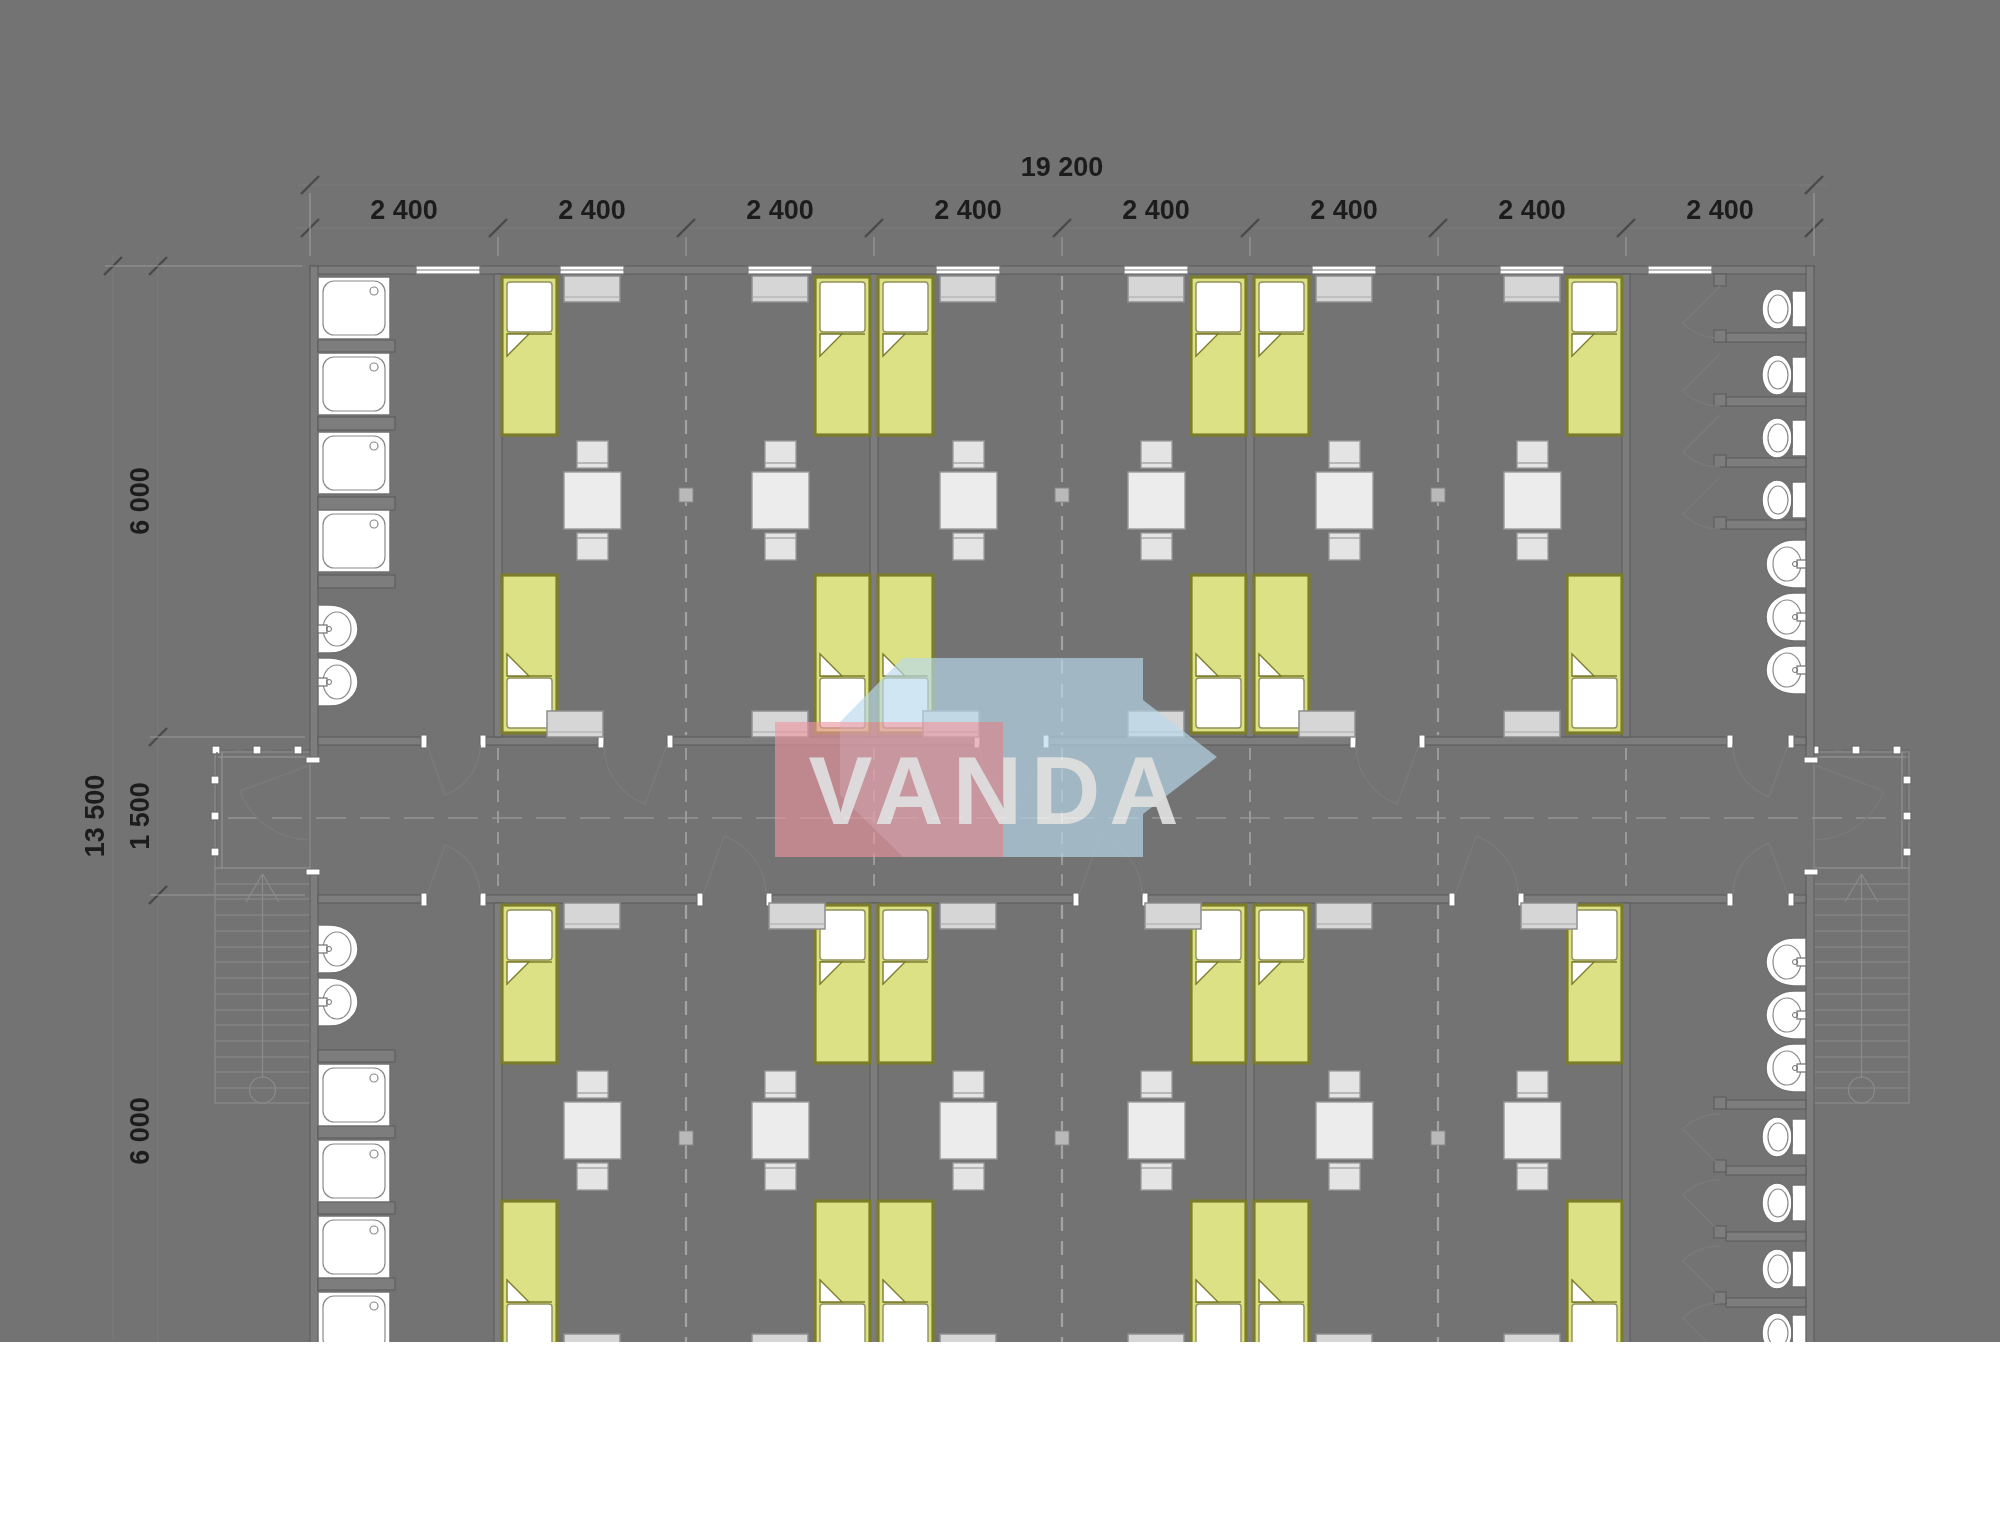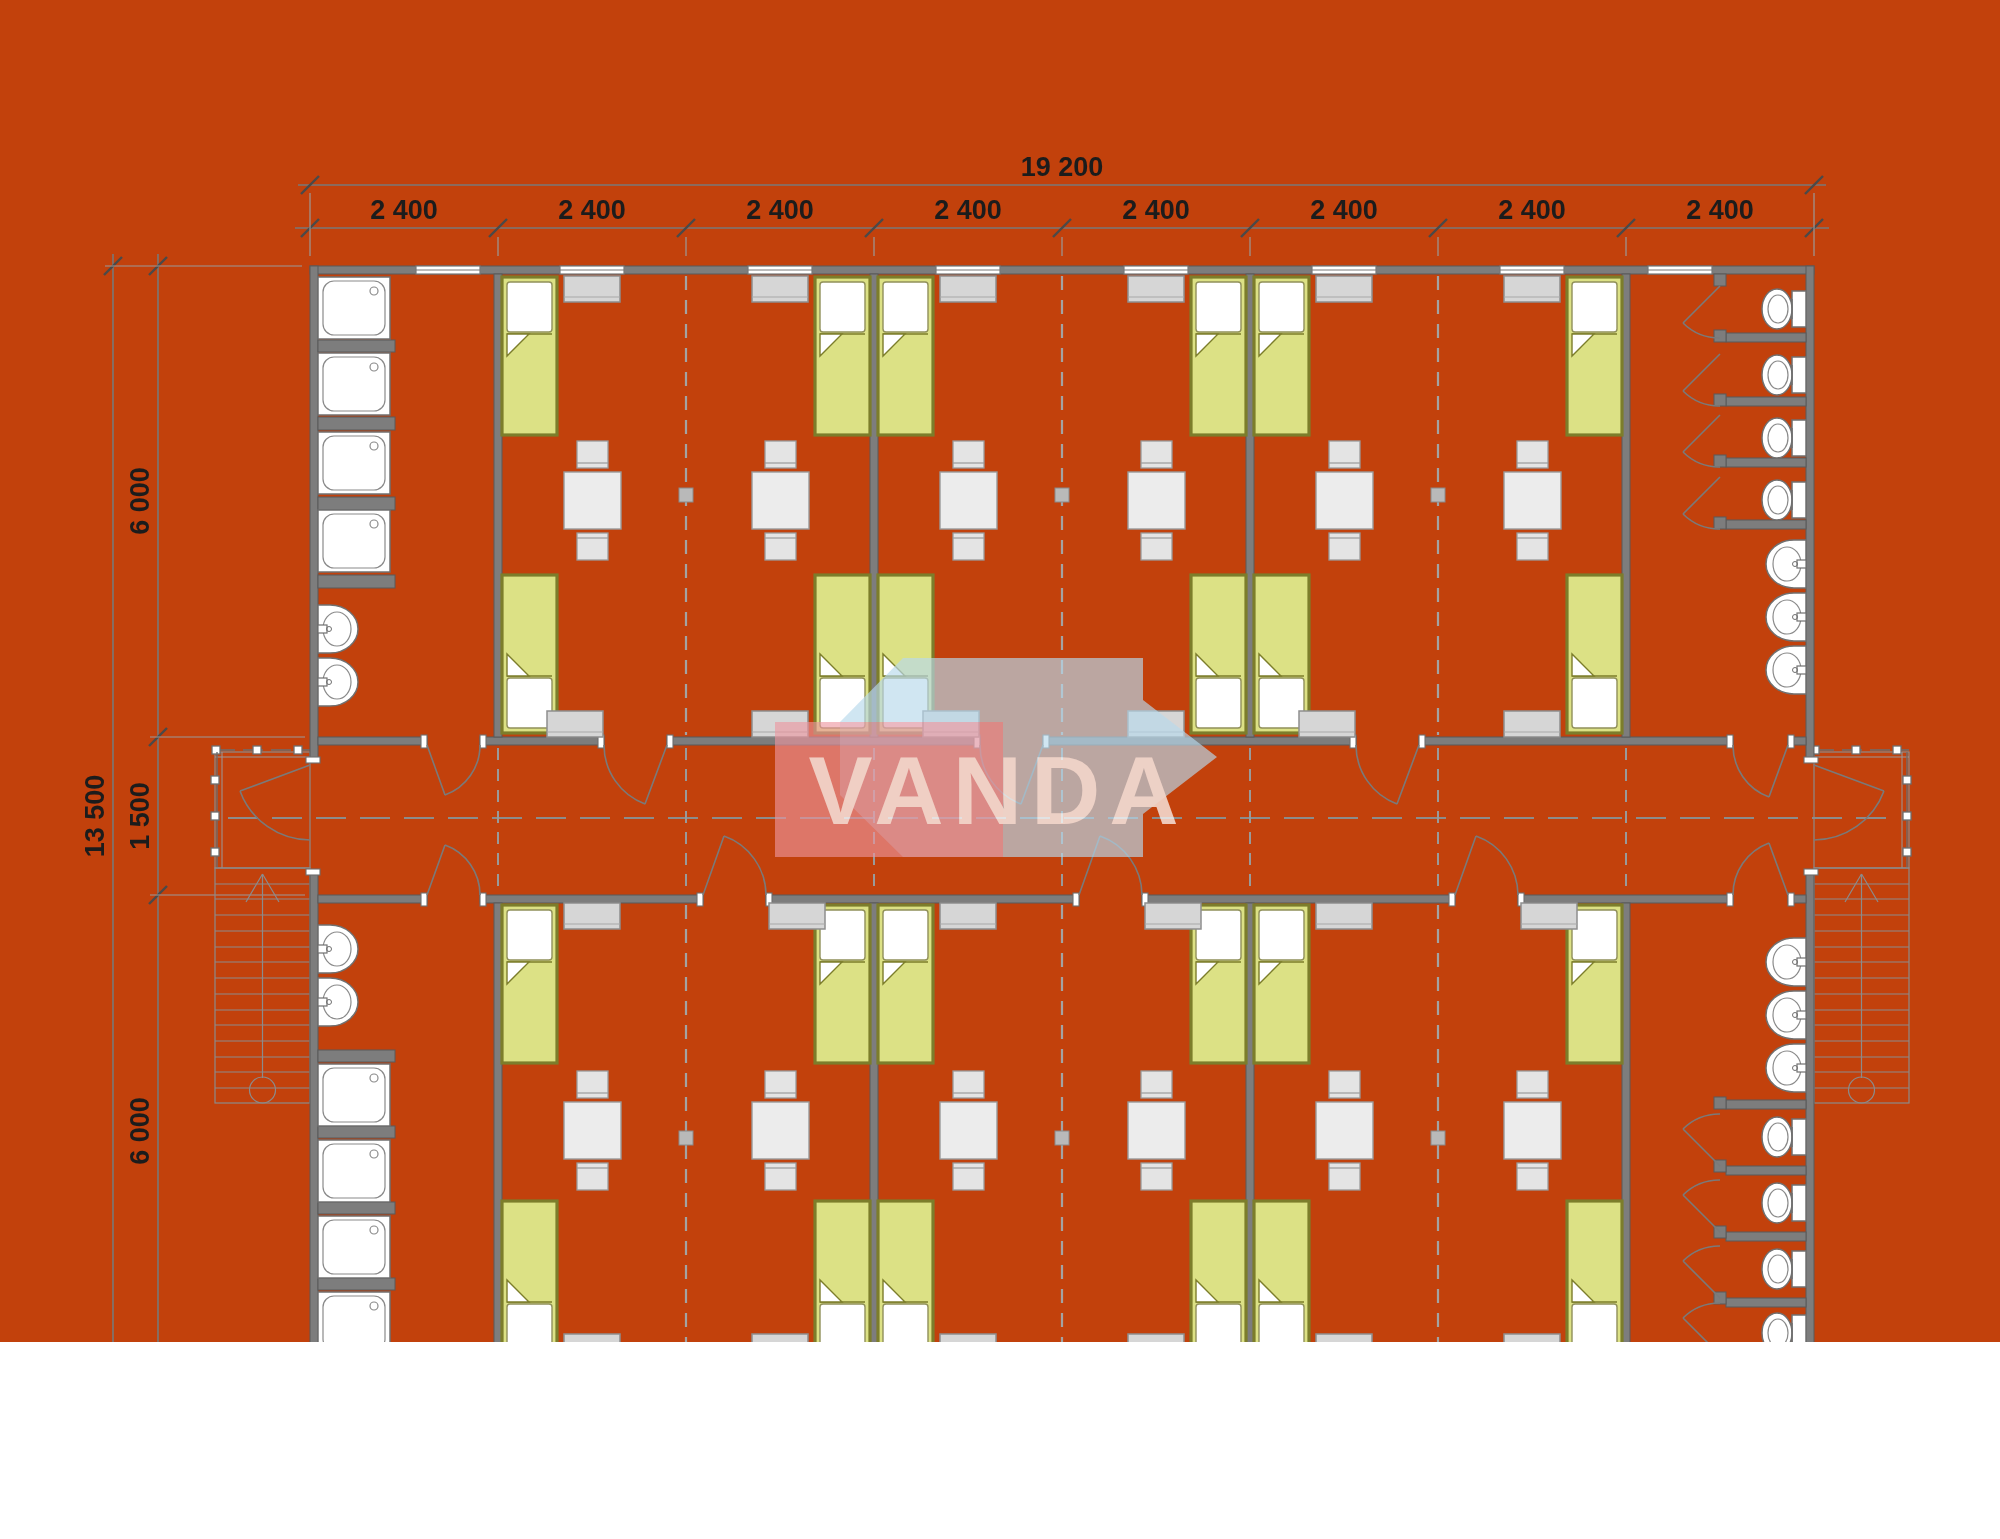--- a/index.html
+++ b/index.html
@@ -1,16 +1,16 @@
 <!DOCTYPE html>
 <html><head>
 <meta charset="utf-8">
 <style>
   html,body{margin:0;padding:0;background:#ffffff;}
-  .page{width:2000px;height:1342px;background:#c2410c;position:relative;font-family:"Liberation Sans",sans-serif;}
+  .page{width:2000px;height:1342px;background:#737373;position:relative;font-family:"Liberation Sans",sans-serif;}
   svg{display:block;}
   .dim-text{font-family:"Liberation Sans",sans-serif;font-size:27px;font-weight:700;fill:#1c1c1c;}
   .dim-line{stroke:#787878;stroke-width:1.6;fill:none;}
   .ext-line{stroke:#9a9a9a;stroke-width:1.2;fill:none;}
   .tick{stroke:#4a4a4a;stroke-width:2.4;}
   .wall{fill:#7d7d7d;stroke:#5a5a5a;stroke-width:1;}
   .door{fill:none;stroke:#7a7a7a;stroke-width:1.6;}
   .dash-mod{stroke:#a3a3a3;stroke-width:2.2;stroke-dasharray:14 10;fill:none;}
   .dash-cross{stroke:#9a9a9a;stroke-width:2;stroke-dasharray:12 9;fill:none;}
   .dash-center{stroke:#8c8c8c;stroke-width:2;stroke-dasharray:30 14;fill:none;}

